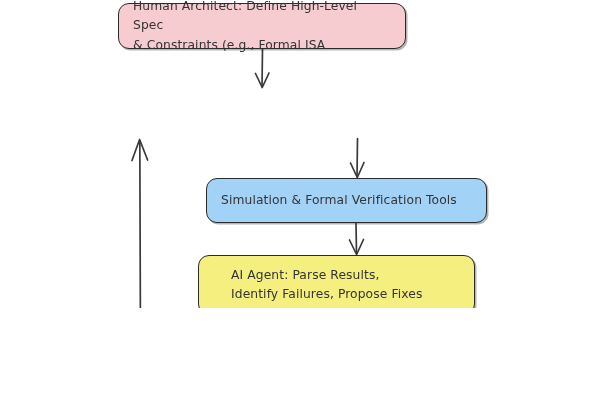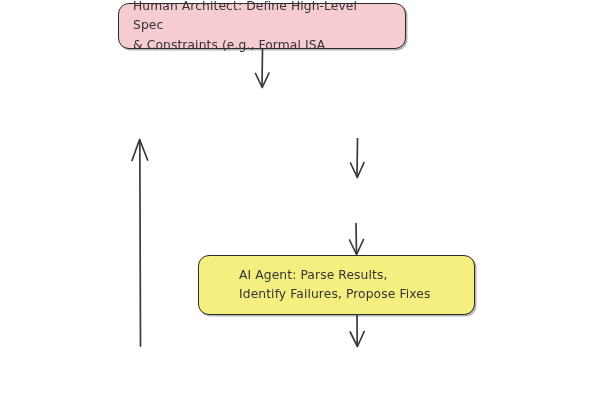--- a/index.html
+++ b/index.html
@@ -3,21 +3,21 @@
 <meta charset="utf-8">
 <style>
   html, body {
     margin: 0;
     padding: 0;
     background: #ffffff;
   }
   #canvas {
     position: relative;
     width: 600px;
-    height: 400px;
+    height: 308px;
     background: #ffffff;
     overflow: hidden;
     font-family: "DejaVu Sans", "Liberation Sans", sans-serif;
   }
   .node {
     position: absolute;
     box-sizing: border-box;
     border: 1.7px solid #2b2b2b;
     border-radius: 11px;
     display: flex;
@@ -78,20 +78,23 @@
 
     </g>
   </svg>
 
   <div class="node" style="left:118px; top:3px; width:288px; height:46px; background:#f7ccd1;">
     <div class="node-label">Human Architect: Define High-Level Spec
 &amp; Constraints (e.g., Formal ISA</div>
   </div>
 
 
+  <div class="node" style="left:206px; top:178px; width:281px; height:45px; background:#a3d2f7;">
+    <div class="node-label">Simulation &amp; Formal Verification Tools</div>
+  </div>
 
   <div class="node" style="left:198px; top:255px; width:277px; height:60px; background:#f5ef7f;">
-    <div class="node-label" style="padding-left:40px;">AI Agent: Parse Results,
+    <div class="node-label" style="padding-left:32px;">AI Agent: Parse Results,
 Identify Failures, Propose Fixes</div>
   </div>
 
 
 </div>
 
 </body></html>

